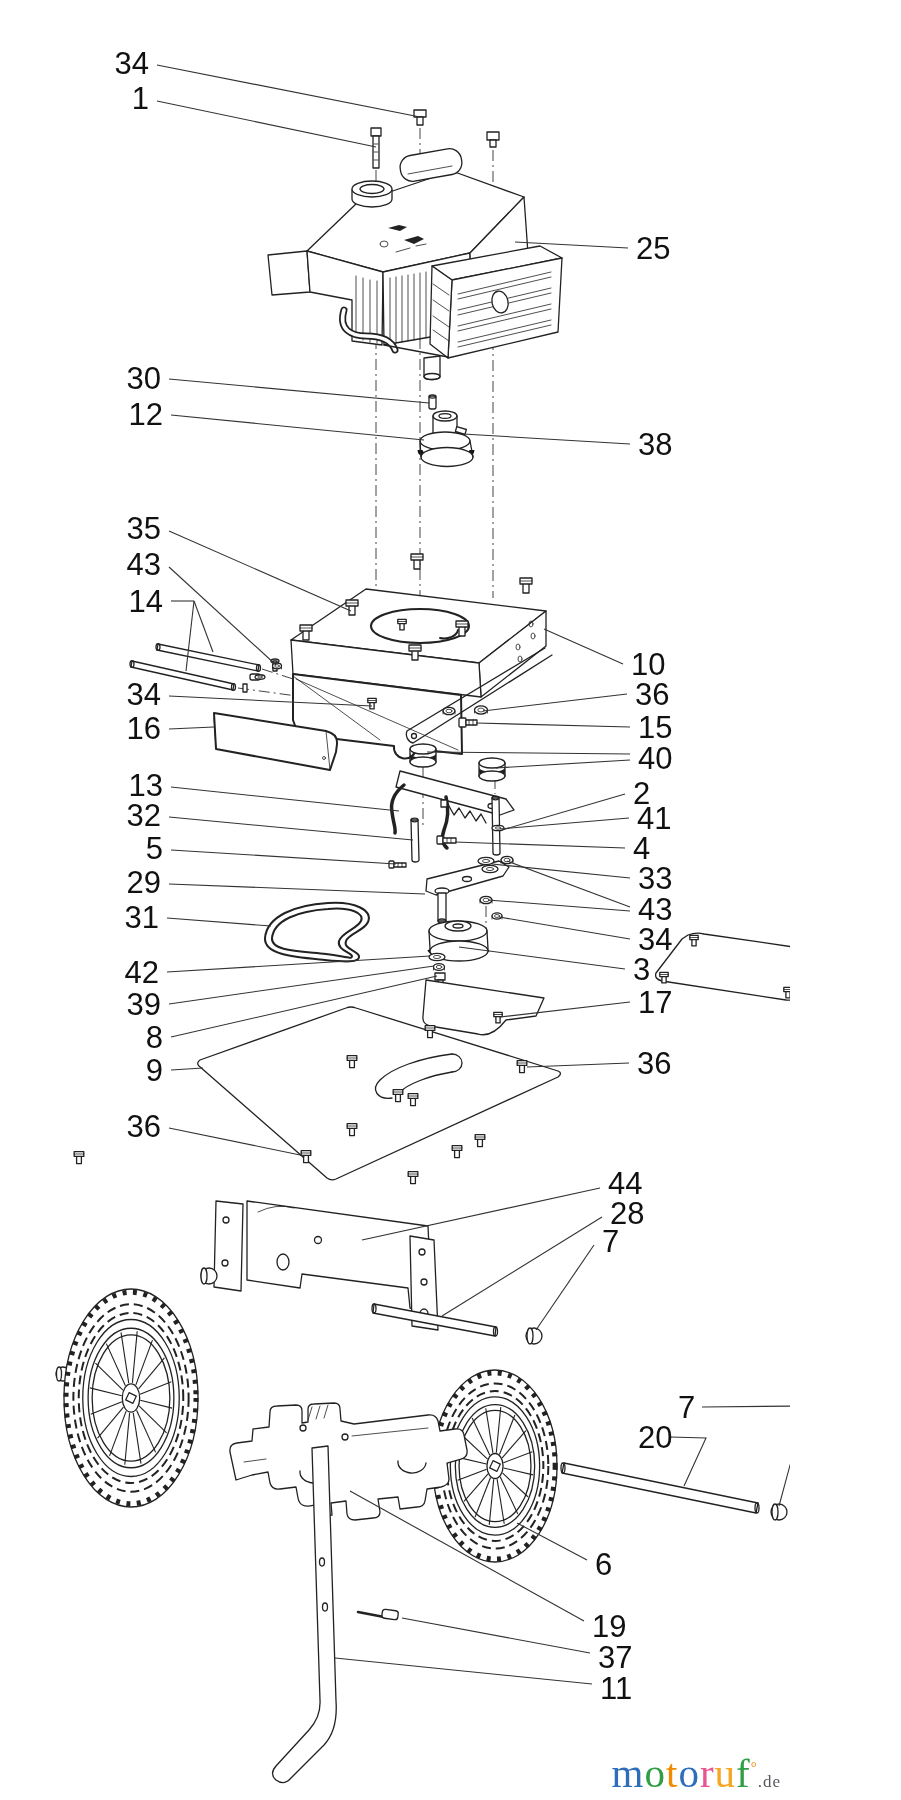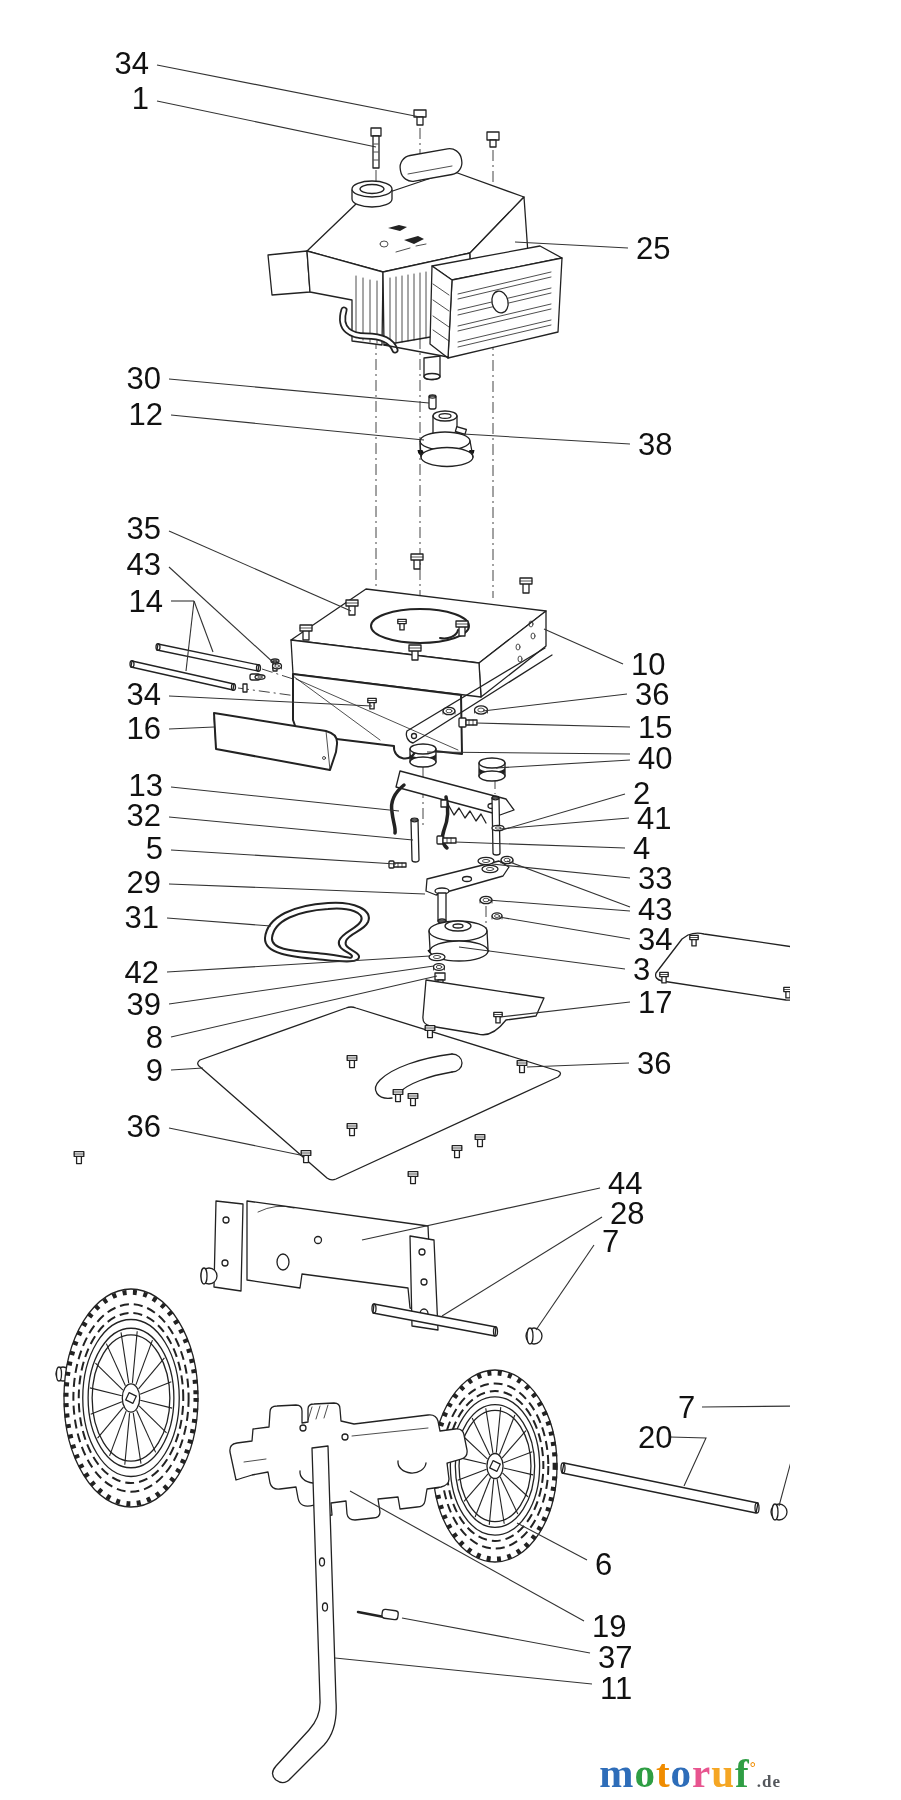--- a/index.html
+++ b/index.html
@@ -8,21 +8,21 @@
   svg{display:block}
   .ln{stroke:#222;fill:none;stroke-width:1.3;stroke-linejoin:round;stroke-linecap:round}
   .fw{fill:#fff}
   .fd{fill:#222;stroke:none}
   .hv{stroke-width:2}
   .thin{stroke-width:.8}
   .dash{stroke:#444;fill:none;stroke-width:1;stroke-dasharray:11 4 2 4}
   .leader{stroke:#333;stroke-width:1.1;fill:none}
   .callout-label{font:31px "Liberation Sans",sans-serif;fill:#111}
   .logo{position:absolute;right:9px;bottom:6px;font-family:"Liberation Serif",serif;
-        font-weight:bold;font-size:41px;letter-spacing:1px;line-height:1;white-space:nowrap}
+        font-weight:normal;font-size:41px;letter-spacing:1px;line-height:1;white-space:nowrap}
   .logo .mark{font-size:15px;vertical-align:super}
   .logo .suffix{font-size:17px}
 </style>
 </head>
 <body>
 
 <div class="page">
 <svg id="diagram" width="901" height="1800" viewBox="0 0 901 1800" xmlns="http://www.w3.org/2000/svg">
 
   <g>

